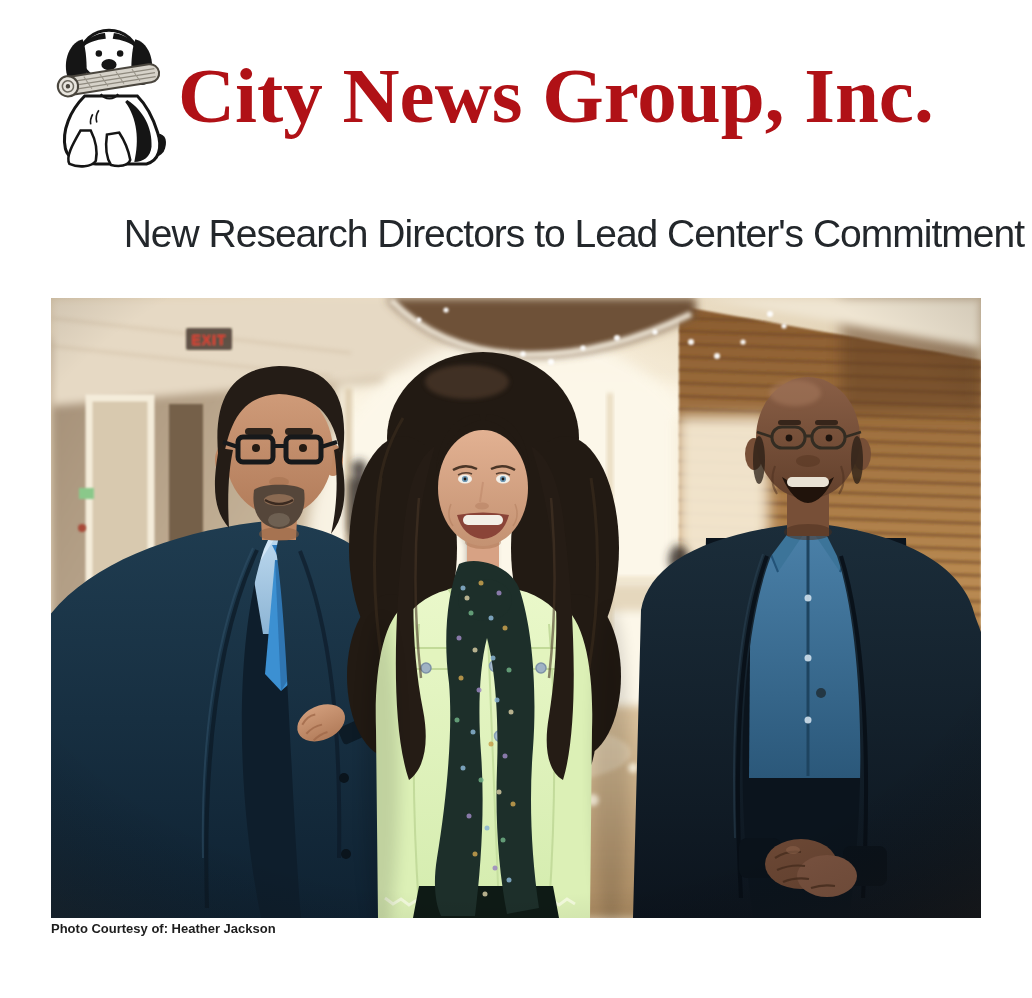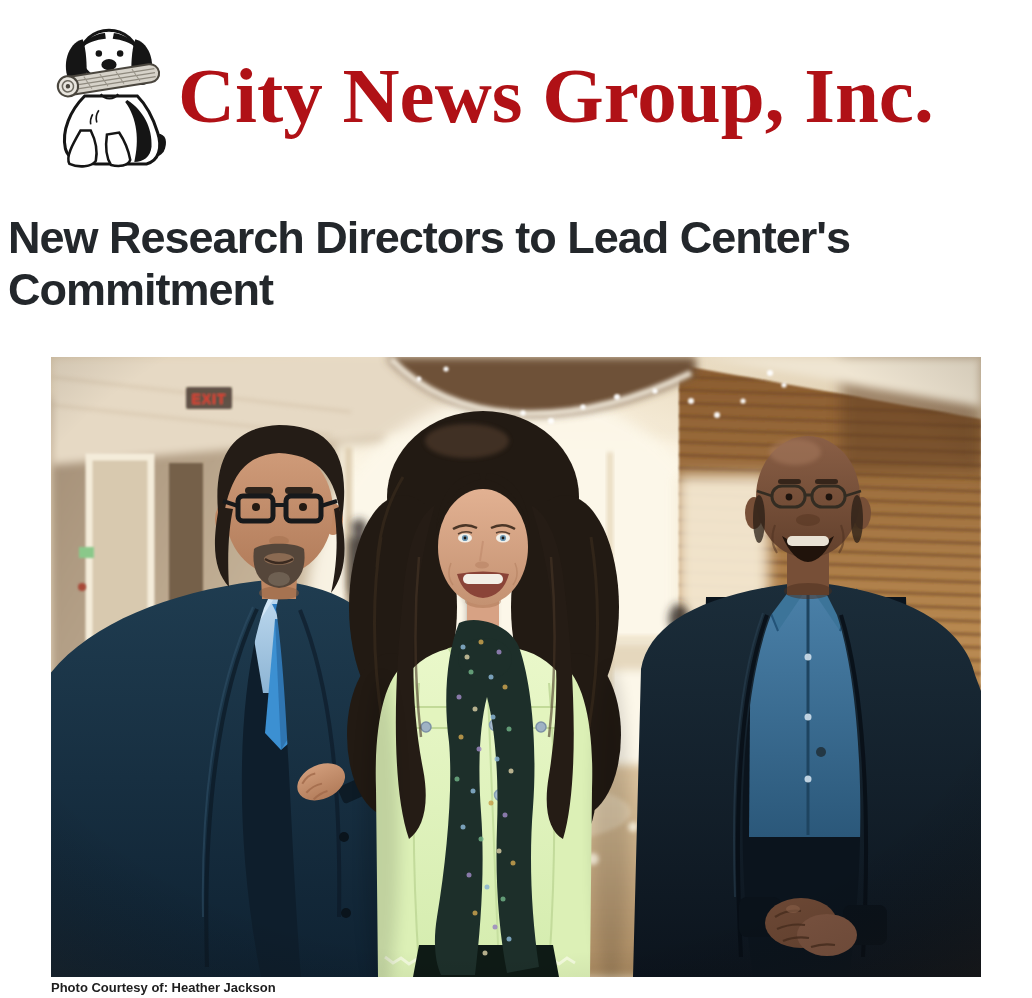--- a/index.html
+++ b/index.html
@@ -1,21 +1,21 @@
 <!DOCTYPE html>
 <html><head>
 <meta charset="utf-8">
 <style>
   html,body{margin:0;padding:0;background:#ffffff;}
   body{width:1032px;height:998px;font-family:"Liberation Sans",sans-serif;overflow:hidden;}
   .header{display:flex;align-items:center;padding:14px 0 0 50px;height:162px;}
   .dog-icon{flex:0 0 auto;}
   .logo-text{font-family:"Liberation Serif",serif;font-weight:bold;font-size:79px;
              color:#B01116;letter-spacing:0px;margin-left:6px;white-space:nowrap;line-height:1;}
-  .headline{margin:36px 8px 0 8px;text-align:left;font-size:45px;font-weight:bold;
+  .headline{margin:36px 8px 0 8px;text-align:right;font-size:39px;font-weight:normal;
             color:#23272b;letter-spacing:-1px;line-height:1.15;}
   .photo-wrap{width:930px;margin:41px auto 0 auto;}
   figure{margin:0;padding:0;}
   .photo-svg{display:block;width:930px;height:620px;background:#e9dcc6;}
   .credit{width:930px;margin:3px auto 0 auto;font-size:13px;font-weight:bold;color:#1d1d1d;line-height:1.2;}
   .caption{width:930px;margin:5px auto 0 auto;font-size:16px;color:#2e2e2e;line-height:1.5;}
 </style>
 </head>
 <body>
 

